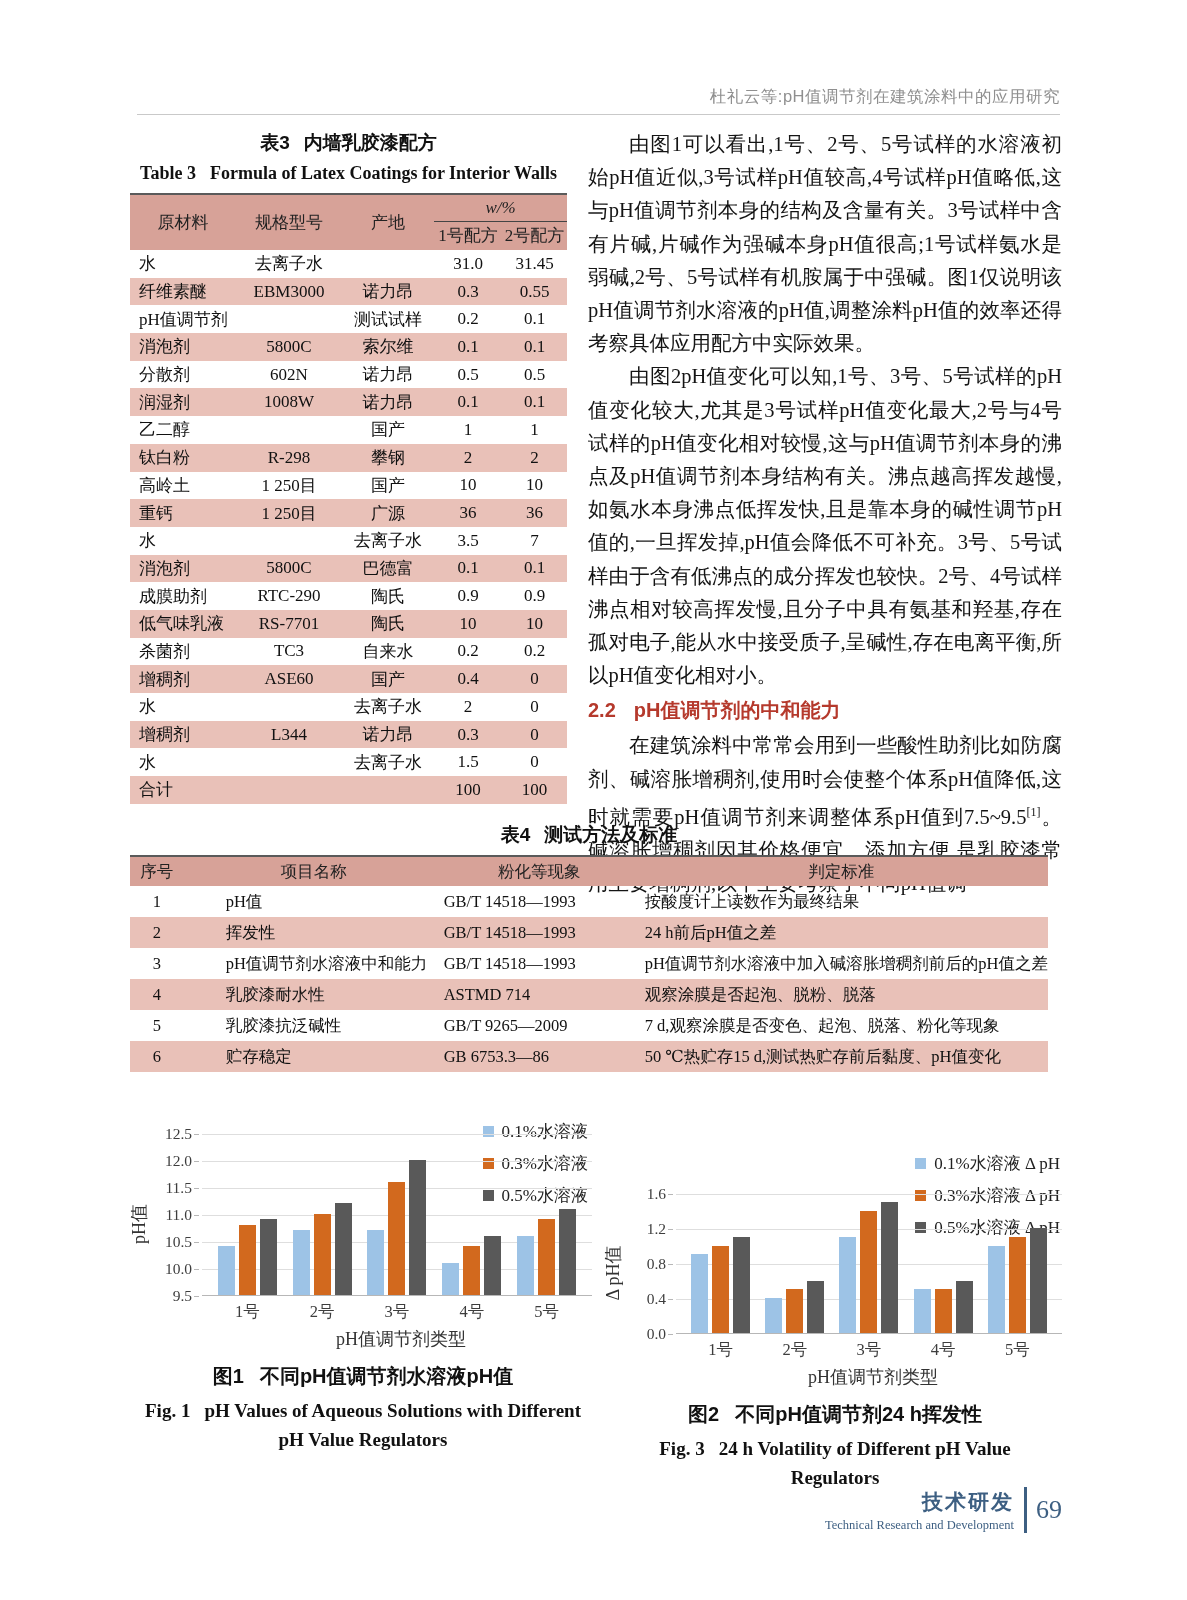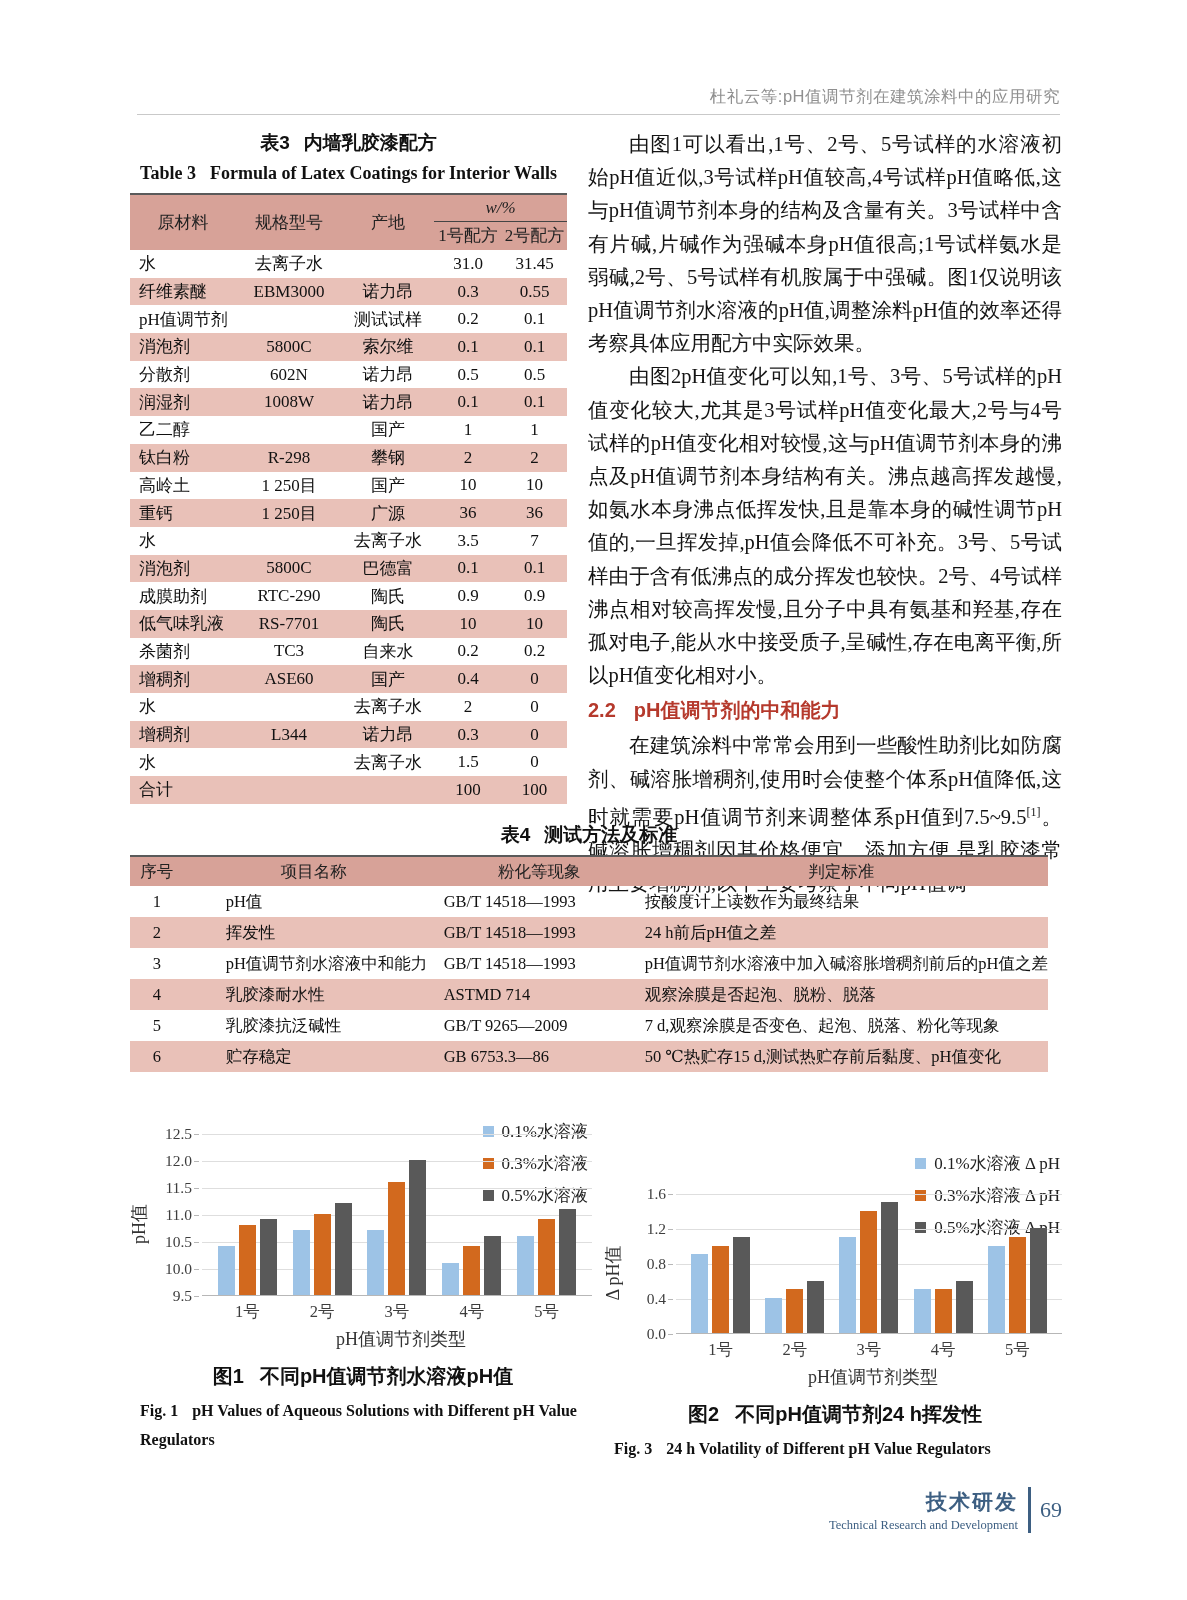--- a/index.html
+++ b/index.html
@@ -70,31 +70,31 @@
   .c2 .legend { top:-42px; right:2px; }
   .lg-item { display:flex; align-items:center; gap:8px; }
   .sw { width:11px; height:11px; display:inline-block; }
   .lg-tx { font-size:17px; color:#222; }
   .xlabels { display:flex; justify-content:space-evenly; margin-left:50px; margin-right:8px; padding-top:5px; }
   .xlab { width:59px; text-align:center; font-size:16.5px; color:#3d3d3d; }
   .xtitle { text-align:center; margin-left:50px; font-size:18px; color:#333; padding-top:4px; }
   .fig-cap-cn { text-align:center; font-family:"Liberation Sans","DejaVu Sans",sans-serif; font-weight:bold;
     font-size:20px; color:#111; margin-top:12px; }
   .fig-cap-cn .lbl { margin-right:16px; }
-  .fig-cap-en { font-weight:bold; font-size:16px; color:#111; margin-top:6px; line-height:29px;
+  .fig-cap-en { text-align:center; font-weight:bold; font-size:19px; color:#111; margin-top:6px; line-height:29px;
     padding:0 14px; }
   .fig-cap-en .lbl { margin-right:14px; }
 
   
   .page-footer { position:absolute; top:1487px; right:125px; display:flex; align-items:center; }
   .pf-text { text-align:right; color:var(--footer-blue,#3d5f82); }
   .pf-cn { font-family:"Liberation Sans","DejaVu Sans",sans-serif; font-weight:bold; font-size:21px; letter-spacing:2px; }
   .pf-en { font-size:12.5px; margin-top:2px; }
   .pf-bar { width:3px; height:46px; background:var(--footer-blue,#3d5f82); margin:0 9px 0 10px; }
-  .pf-num { font-size:22px; color:var(--footer-blue,#3d5f82); }
+  .pf-num { font-size:26px; color:var(--footer-blue,#3d5f82); }
 </style>
 </head>
 <body>
 
 <div class="page">
 
   <div class="running-head">杜礼云等:pH值调节剂在建筑涂料中的应用研究</div>
   <div class="head-rule"></div>
 
   <div class="left-col">

